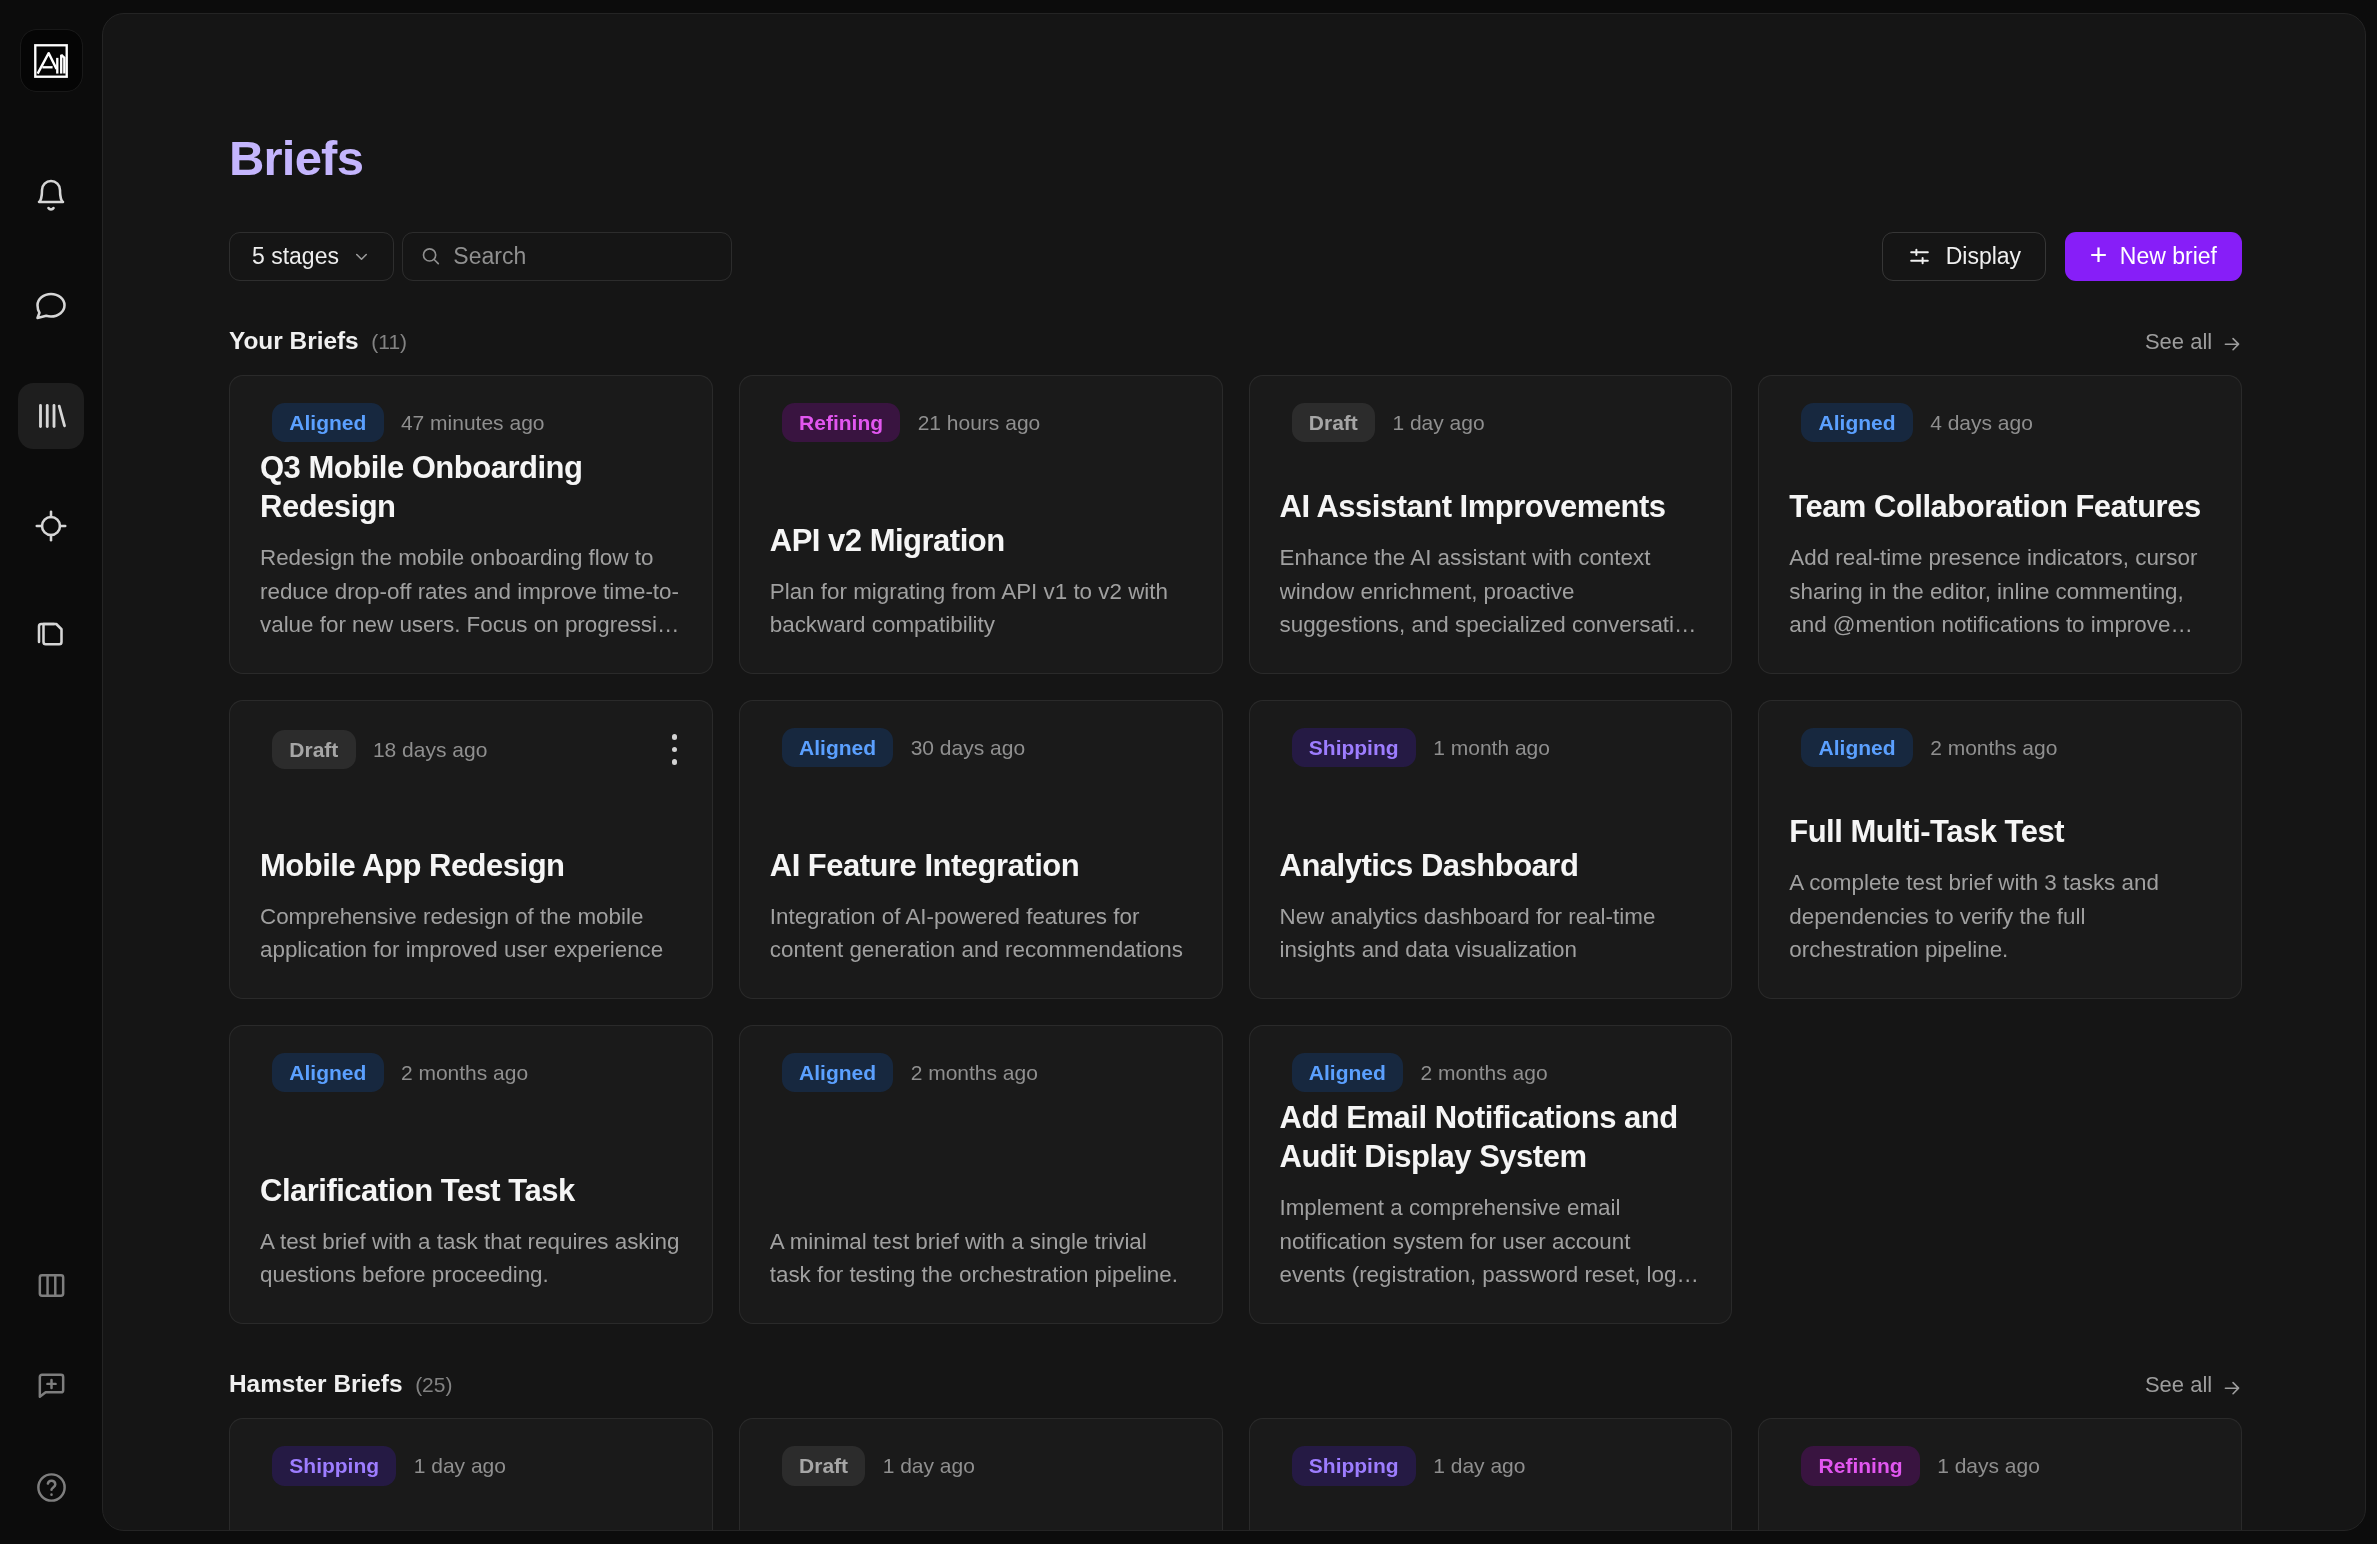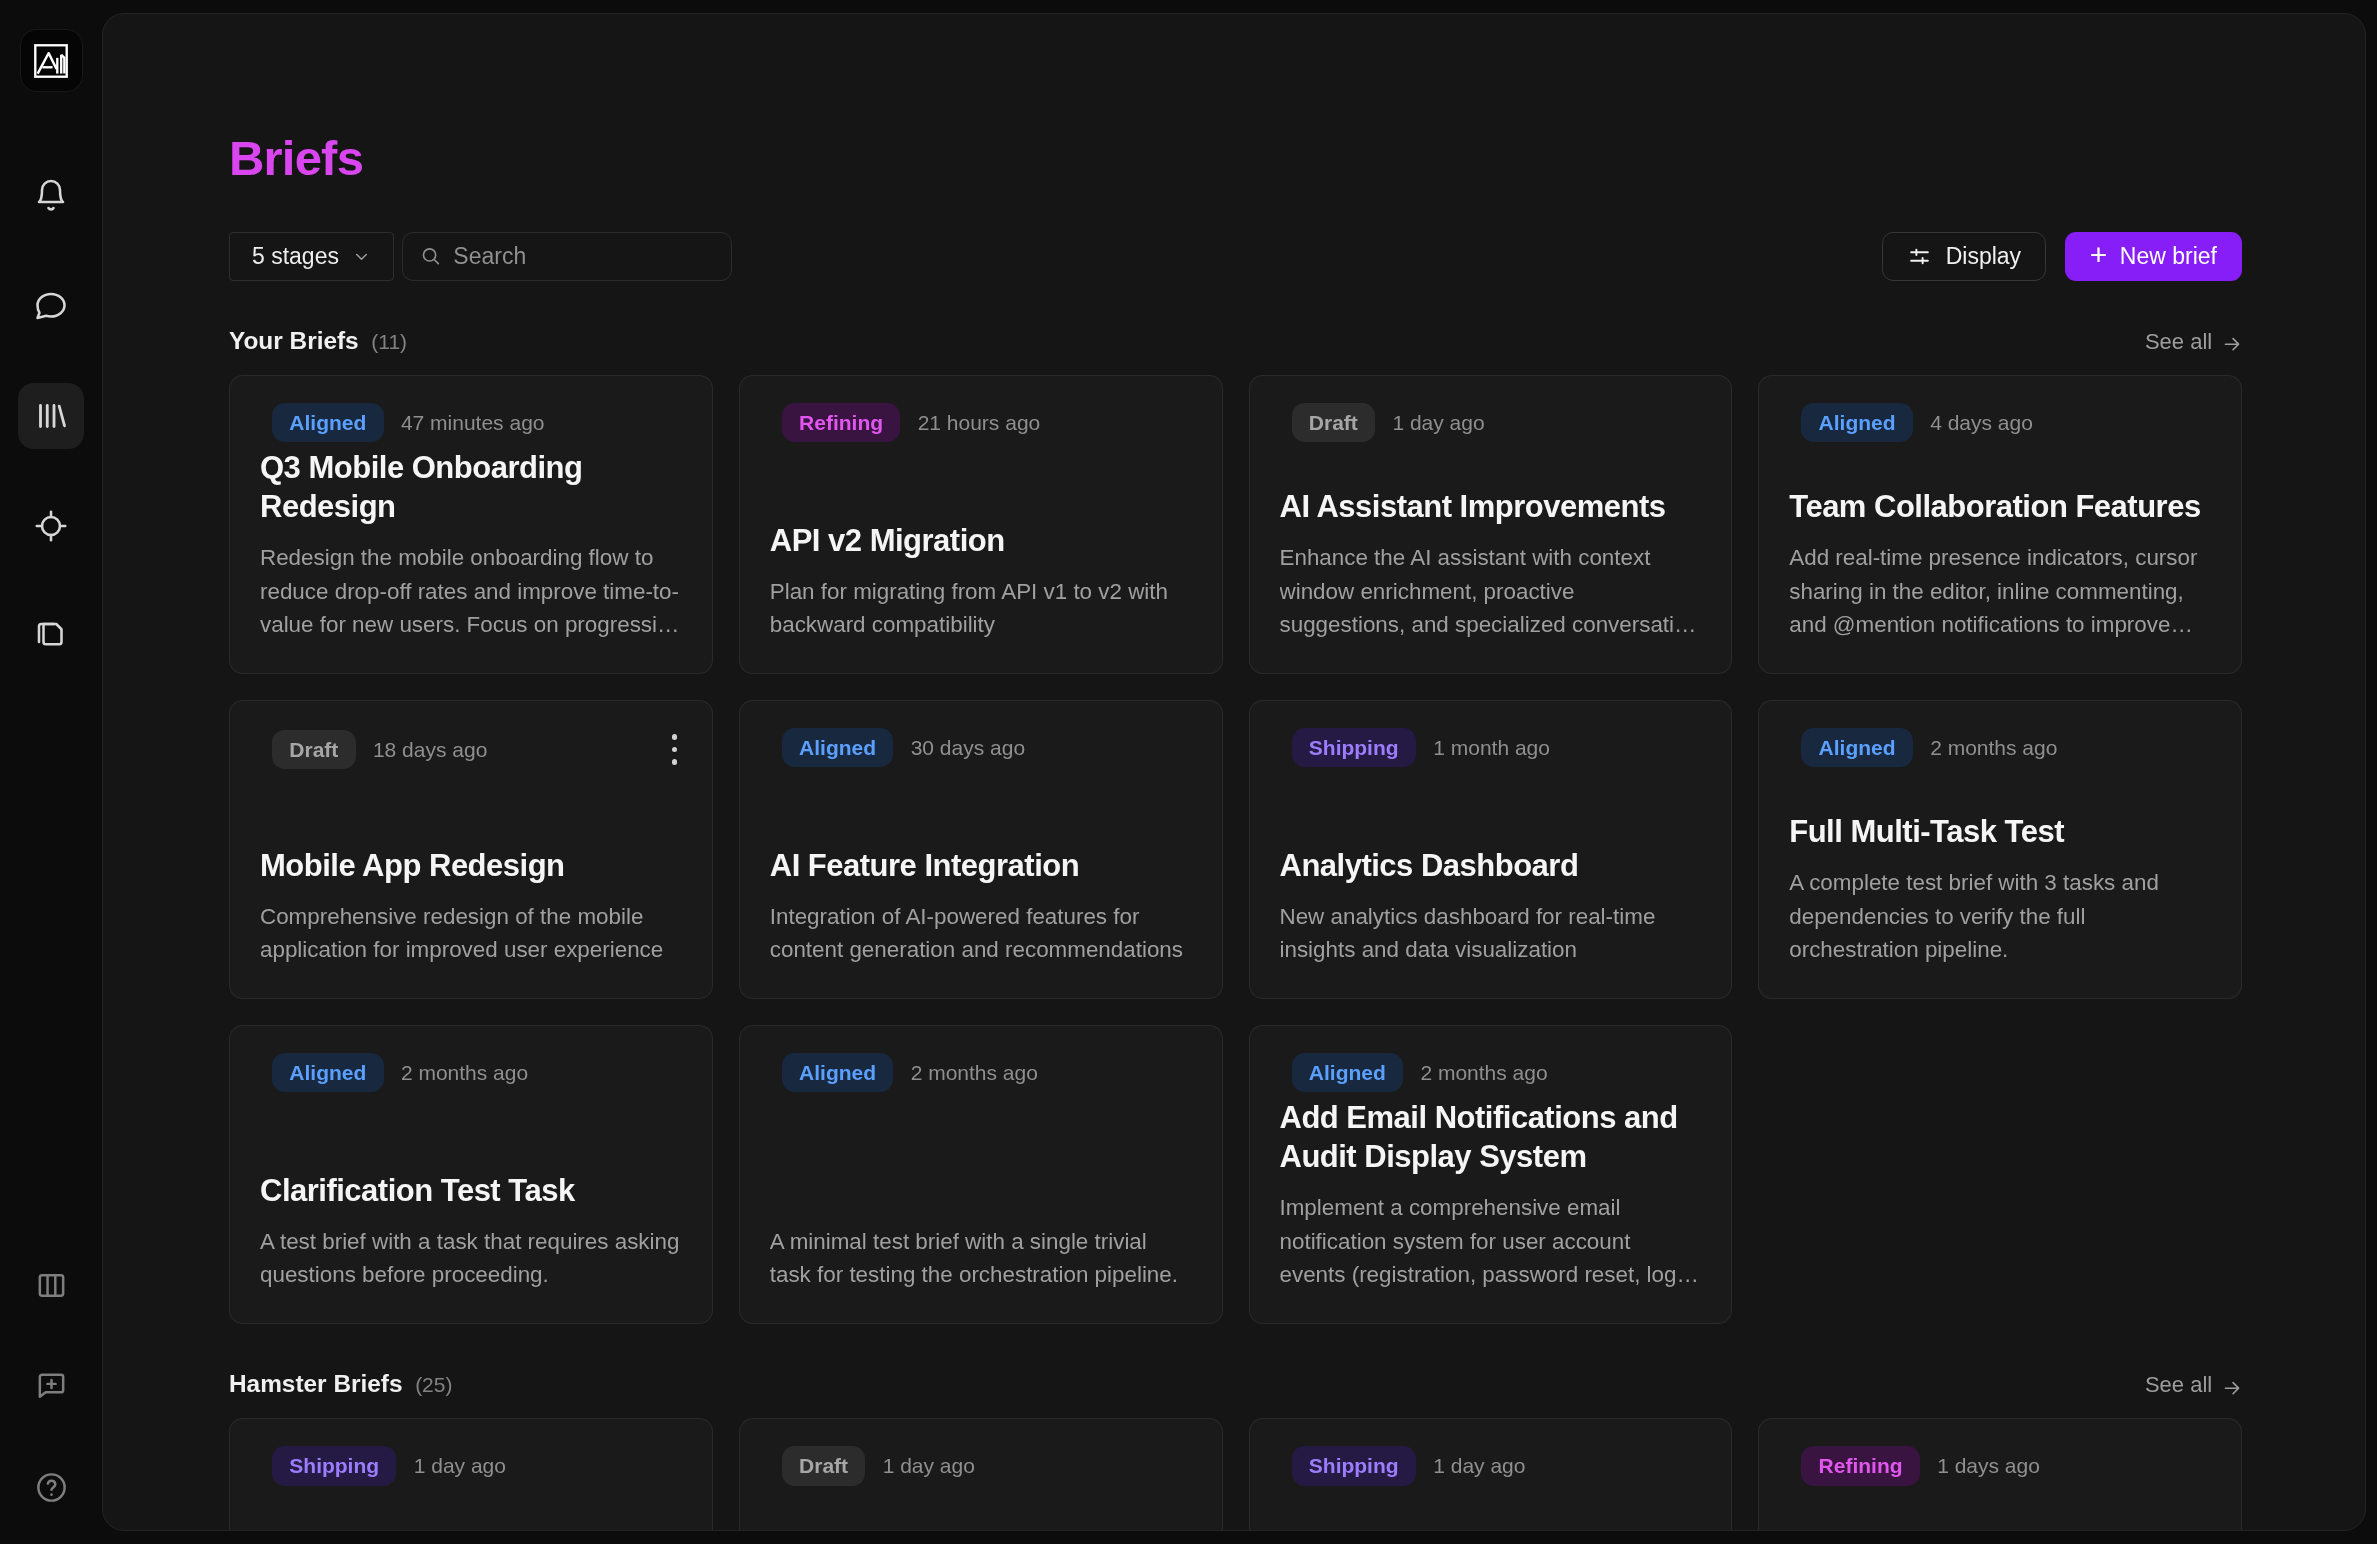--- a/index.html
+++ b/index.html
@@ -38,29 +38,29 @@
   .panel {
     position:absolute; left:102px; top:12.6px; width:2264px; height:1518px;
     background:#151515;
     border:0.8px solid #242424;
     border-radius:22px;
     overflow:hidden;
   }
   .content { padding:116px 123px 0 126px; }
 
   .page-title {
-    font-size:49px; font-weight:700; letter-spacing:-0.8px; color:#d946ef;
+    font-size:49px; font-weight:700; letter-spacing:-0.8px; color:#c4b5fd;
   }
 
   
   .toolbar { margin-top:46px; display:flex; align-items:center; }
   .stage-filter {
     height:49px; display:flex; align-items:center; gap:12.6px;
     padding:0 22px; border:0.8px solid rgba(255,255,255,0.11);
-    border-radius:4px; background:transparent; color:#ededed;
+    border-radius:11px; background:transparent; color:#ededed;
     font-size:23px; cursor:pointer;
   }
   .stage-filter .chev { color:#9a9a9a; }
   .search-box {
     margin-left:8px; height:49px; width:330px;
     border:0.8px solid rgba(255,255,255,0.10); border-radius:11px;
     display:flex; align-items:center; padding:0 17.3px; gap:12.6px; color:#8f8f8f;
   }
   .search-box input {
     background:transparent; border:none; outline:none; color:#e5e5e5;

